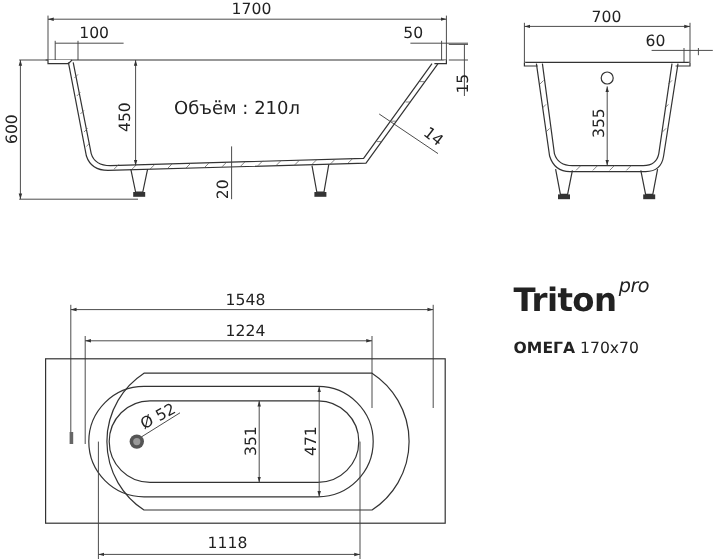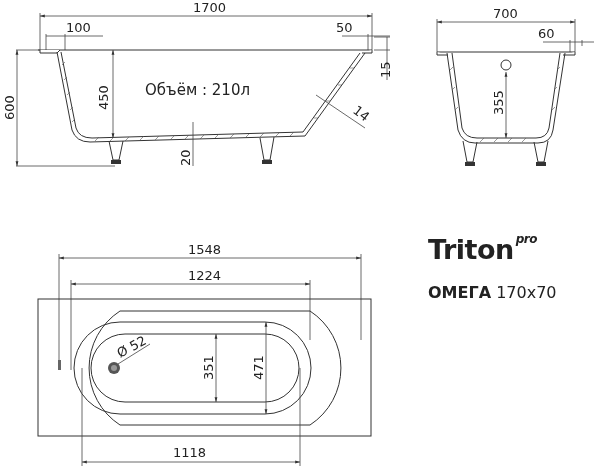--- a/index.html
+++ b/index.html
@@ -4,22 +4,22 @@
 <style>
   html, body { margin: 0; padding: 0; background: #ffffff; }
   body { width: 600px; height: 466px; overflow: hidden; position: relative; font-family: "DejaVu Sans", sans-serif; }
   svg { position: absolute; left: 0; top: 0; }
   .ln { stroke: #333; stroke-width: 1; fill: none; }
   .thin { stroke: #444; stroke-width: 0.8; fill: none; }
   .wall { stroke: #333; stroke-width: 1; fill: #fff; }
   .hatch { stroke: #555; stroke-width: 0.6; }
   .dim { font-family: "DejaVu Sans", sans-serif; font-size: 13px; fill: #222; }
   .brand { position: absolute; left: 428px; top: 234px; font-family: "DejaVu Sans", sans-serif; font-weight: bold; font-size: 27px; color: #222; letter-spacing: -0.5px; }
-  .brand sup { font-style: italic; font-weight: bold; font-size: 12px; position: relative; top: -6px; margin-left: 2px; }
-  .model { position: absolute; left: 428px; top: 283px; font-family: "DejaVu Sans", sans-serif; font-size: 16px; color: #222; white-space: nowrap; }
+  .brand sup { font-style: italic; font-weight: normal; font-size: 16px; position: relative; top: -6px; margin-left: 2px; }
+  .model { position: absolute; left: 428px; top: 283px; font-family: "DejaVu Sans", sans-serif; font-size: 13px; color: #222; white-space: nowrap; }
   .model b { font-weight: bold; }
 </style>
 </head>
 <body>
 
 <svg width="600" height="466" viewBox="0 0 600 466">
   <defs>
     <marker id="arr" viewBox="0 0 10 10" refX="10" refY="5" markerWidth="6" markerHeight="6" orient="auto-start-reverse">
       <path d="M0,2 L10,5 L0,8 z" fill="#333"></path>
     </marker>

